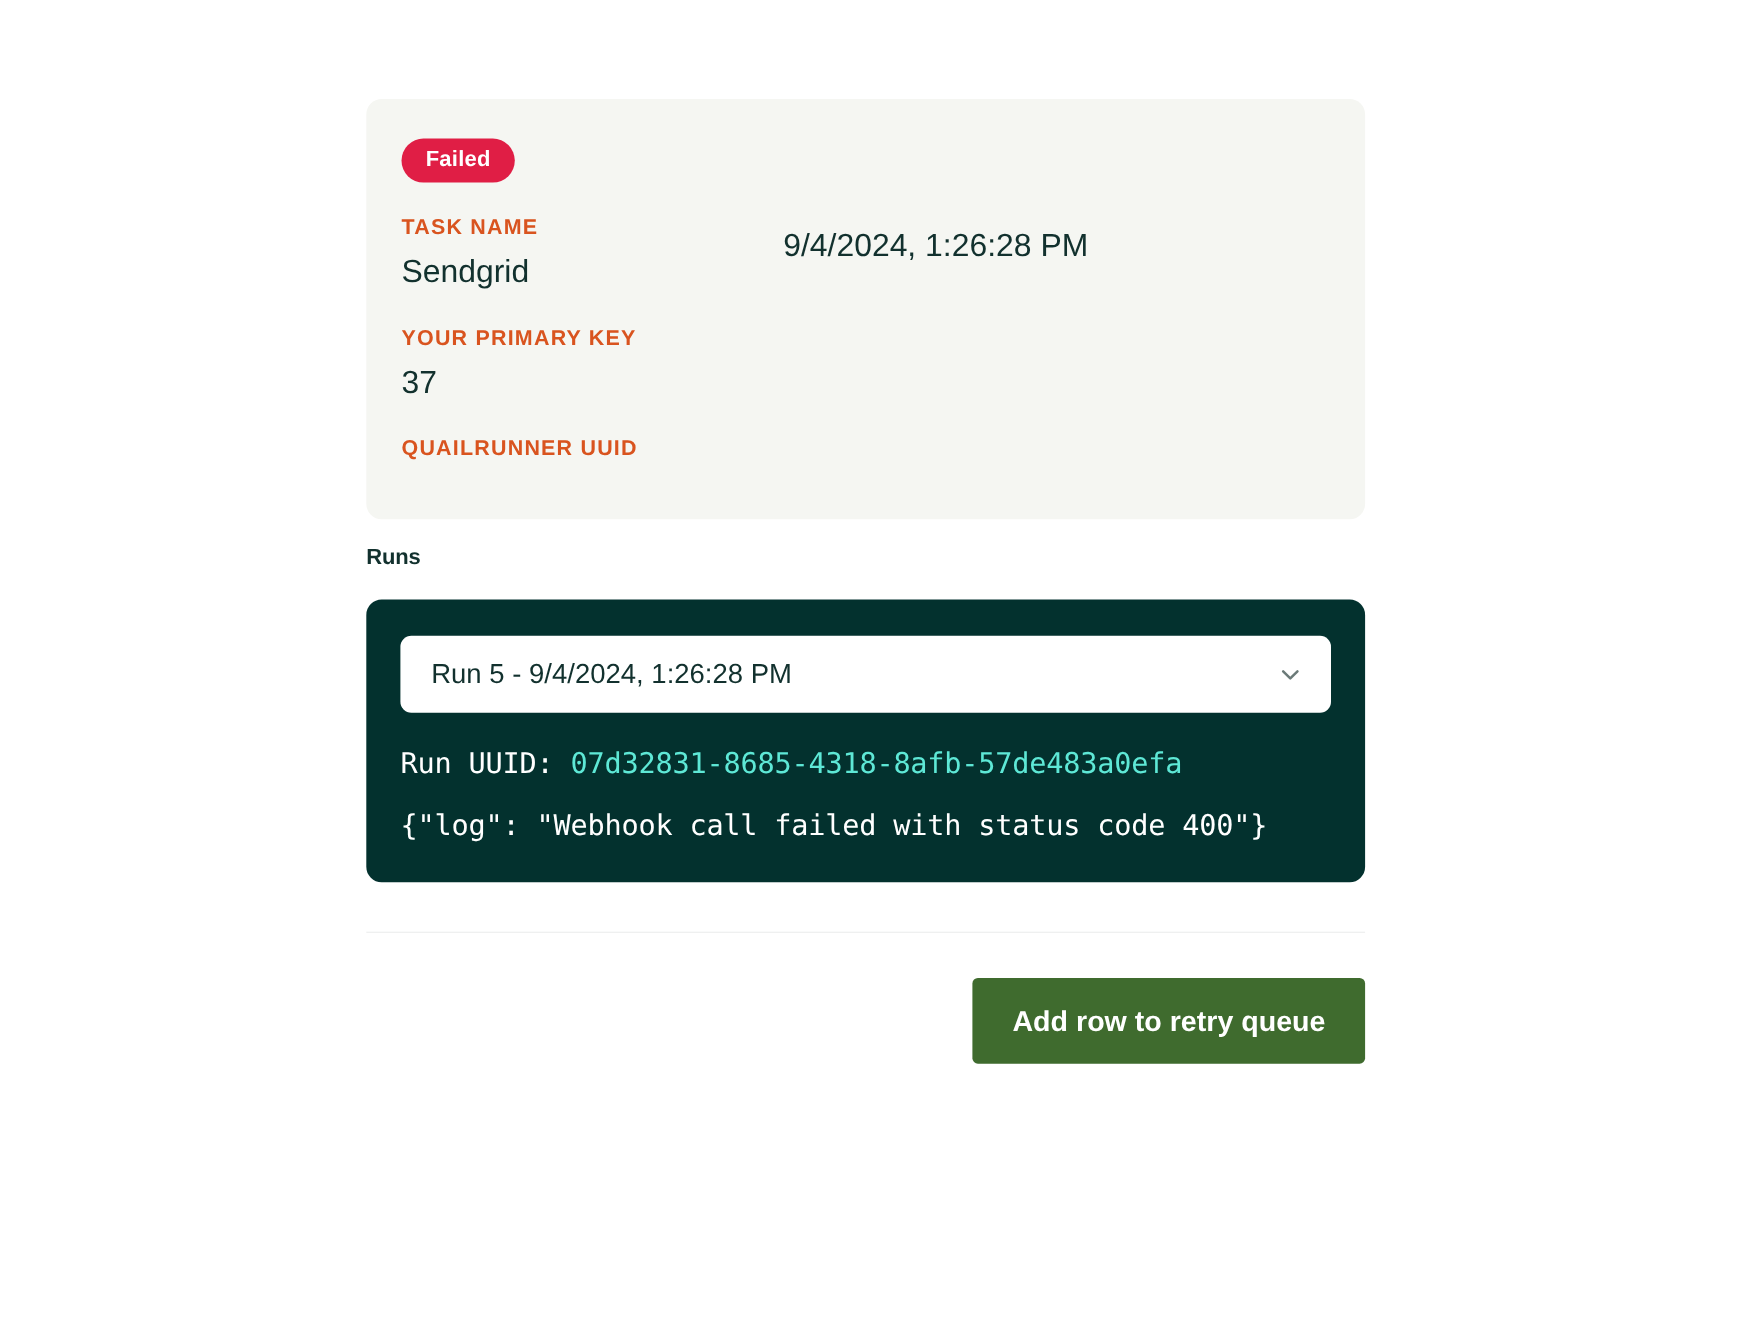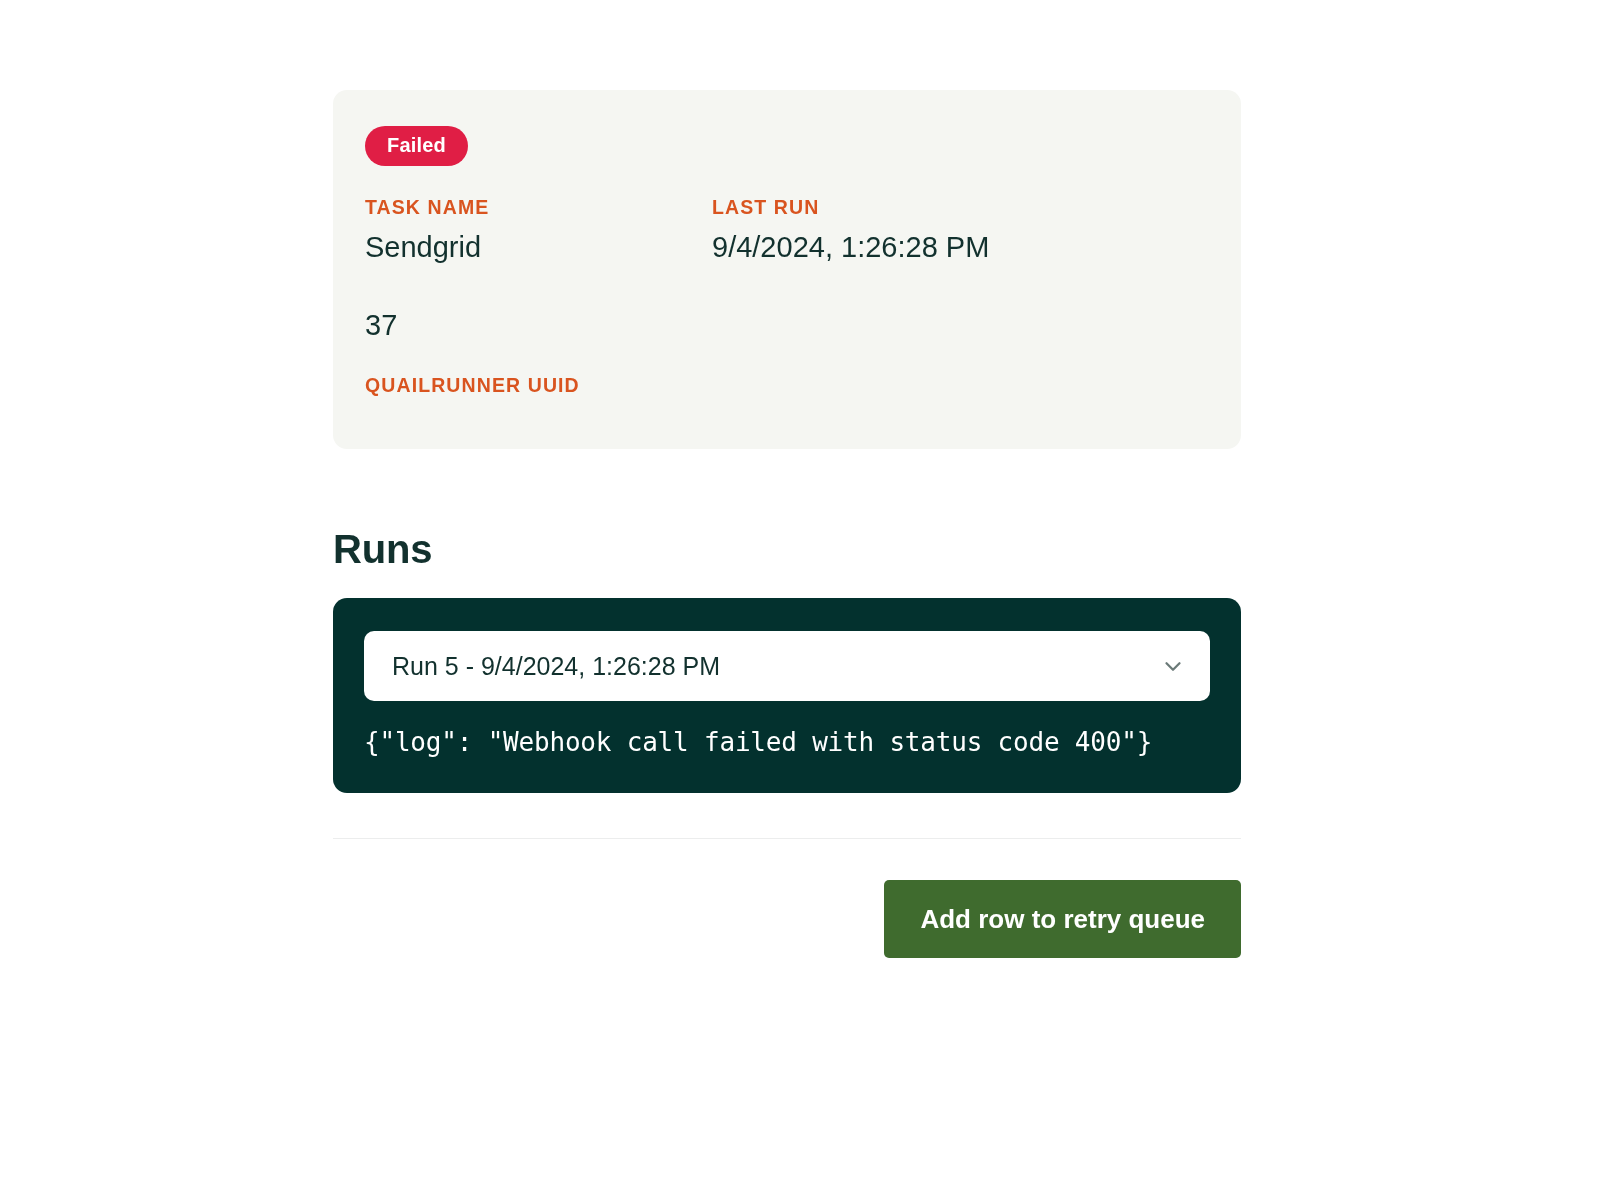--- a/index.html
+++ b/index.html
@@ -77,24 +77,24 @@
     margin-top: 9px;
     white-space: nowrap;
   }
 
   .field-wide {
     grid-column: 1 / span 2;
   }
 
   
   .section-title {
-    font-size: 40px;
-    font-weight: bold;
-    color: #12312e;
-    margin-top: 78px;
+    font-size: 20px;
+    font-weight: bold;
+    color: #12312e;
+    margin-top: 24px;
     margin-bottom: 0;
     letter-spacing: -0.2px;
   }
 
   .runs-panel {
     margin-top: 26px;
     background: #03312e;
     border-radius: 14px;
     padding: 33px 31px 36px 31px;
     box-sizing: border-box;
@@ -184,25 +184,25 @@
       <span class="status-badge">Failed</span>
 
       <div class="field-grid">
 
         <div class="field">
           <div class="field-label">TASK NAME</div>
           <div class="field-value">Sendgrid</div>
         </div>
 
         <div class="field">
-          <div class="field-label">LAST RUN</div>
           <div class="field-value">9/4/2024, 1:26:28 PM</div>
         </div>
 
         <div class="field field-wide">
+          <div class="field-label">YOUR PRIMARY KEY</div>
           <div class="field-value">37</div>
         </div>
 
         <div class="field field-wide">
           <div class="field-label">QUAILRUNNER UUID</div>
         </div>
 
       </div>
     </div>
 
@@ -210,20 +210,23 @@
 
     <div class="runs-panel">
 
       <div class="run-select">
         <span class="run-select-label">Run 5 - 9/4/2024, 1:26:28 PM</span>
         <svg class="chevron-down" viewBox="0 0 24 24" fill="none">
           <path d="M6 9.5 L12 15.5 L18 9.5" stroke="#6b7a78" stroke-width="2.1" stroke-linecap="round" stroke-linejoin="round"></path>
         </svg>
       </div>
 
+      <div class="mono-line run-uuid-line">
+        <span>Run UUID: </span><span class="uuid-value">07d32831-8685-4318-8afb-57de483a0efa</span>
+      </div>
 
       <div class="mono-line log-line">{"log": "Webhook call failed with status code 400"}</div>
 
     </div>
 
     <div class="divider"></div>
 
     <div class="footer-actions">
       <button class="primary-button">Add row to retry queue</button>
     </div>

